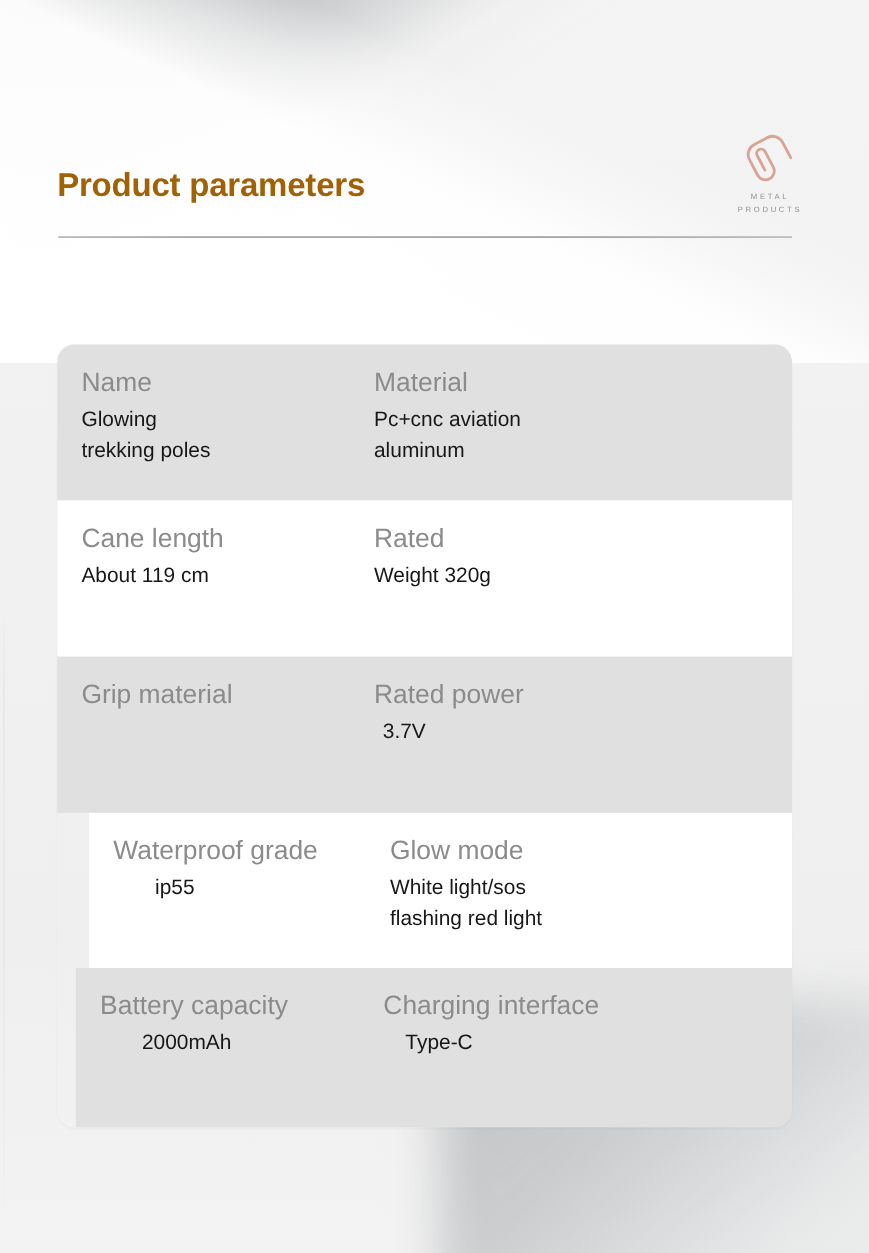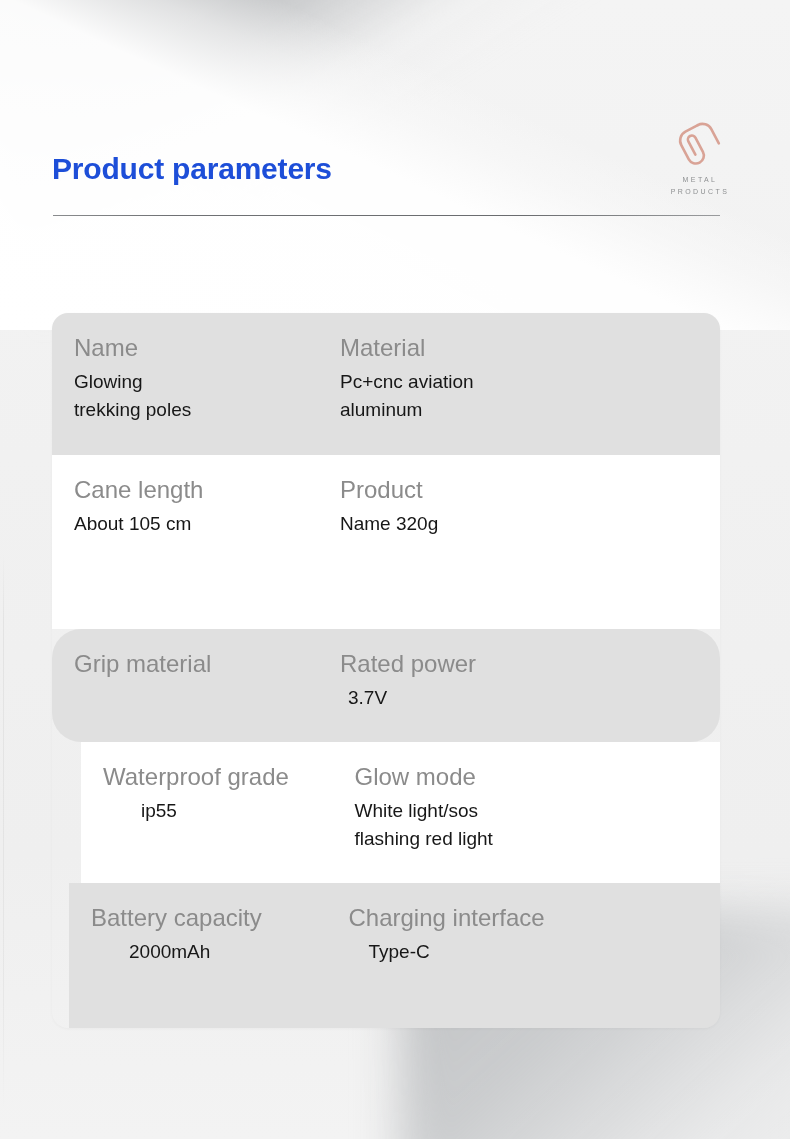--- a/index.html
+++ b/index.html
@@ -104,21 +104,21 @@
     width: 790px;
     height: 240px;
   }
 
   .page-title {
     position: absolute;
     left: 52px;
     top: 152px;
     font-size: 30px;
     font-weight: bold;
-    color: #1d4ed8;
+    color: #a16207;
     letter-spacing: -0.2px;
     white-space: nowrap;
   }
 
   .title-rule {
     position: absolute;
     left: 53px;
     top: 215px;
     width: 667px;
     height: 1px;
@@ -160,22 +160,22 @@
   }
 
   .spec-row {
     display: flex;
     padding: 20px 0 20px 0;
   }
   .spec-row.shade { background: #e0e0e0; }
   .spec-row.plain { background: #ffffff; }
 
   .spec-row.r1 { height: 142px; }
-  .spec-row.r2 { height: 174px; }
-  .spec-row.r3 { height: 113px; border-radius: 29px; }
+  .spec-row.r2 { height: 142px; }
+  .spec-row.r3 { height: 142px; }
   .spec-row.r4 { height: 141px; margin-left: 29px; }
   .spec-row.r5 { height: 145px; margin-left: 17px; }
 
   .spec-cell {
     width: 50%;
     padding-left: 22px;
   }
   .spec-cell.col2 { padding-left: 0; margin-left: -46px; }
 
   .spec-label {
@@ -238,25 +238,25 @@
       </div>
       <div class="spec-cell col2">
         <div class="spec-label">Material</div>
         <div class="spec-value">Pc+cnc aviation<br>aluminum</div>
       </div>
     </div>
 
     <div class="spec-row plain r2">
       <div class="spec-cell">
         <div class="spec-label">Cane length</div>
-        <div class="spec-value">About 105 cm</div>
-      </div>
-      <div class="spec-cell col2">
-        <div class="spec-label">Product</div>
-        <div class="spec-value">Name 320g</div>
+        <div class="spec-value">About 119 cm</div>
+      </div>
+      <div class="spec-cell col2">
+        <div class="spec-label">Rated</div>
+        <div class="spec-value">Weight 320g</div>
       </div>
     </div>
 
     <div class="spec-row shade r3">
       <div class="spec-cell">
         <div class="spec-label">Grip material</div>
       </div>
       <div class="spec-cell col2">
         <div class="spec-label">Rated power</div>
         <div class="spec-value indent-xs">3.7V</div>

